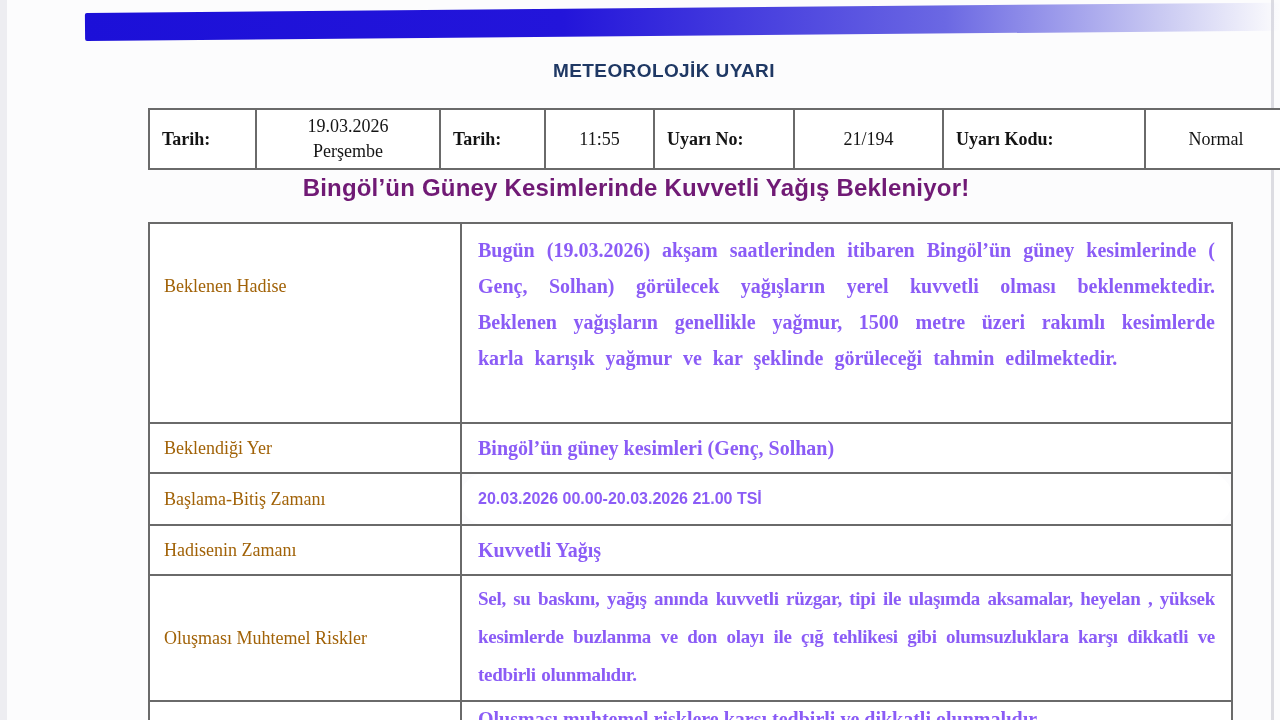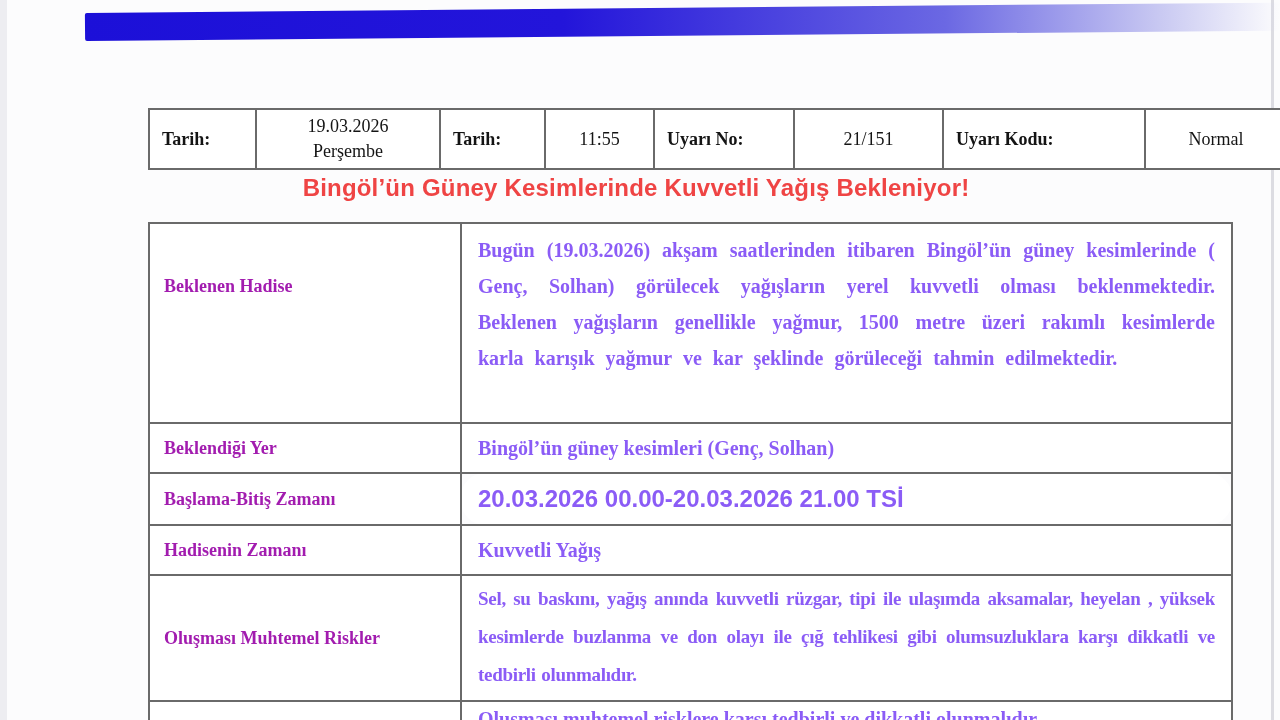--- a/index.html
+++ b/index.html
@@ -28,72 +28,73 @@
     font-size:18px;table-layout:fixed;
   }
   .meta-table td{border:2px solid #6a6a6a;padding:2px 6px;background:#fff;}
   .meta-label{font-weight:bold;text-align:left;padding-left:12px !important;margin-left:20px;}
   .meta-value{text-align:center;}
   .meta-value .two-line{line-height:25px;display:block;}
 
   .headline{
     position:absolute;left:120px;top:174px;width:1032px;text-align:center;
     font-family:"Liberation Sans",sans-serif;font-weight:bold;font-size:24px;
-    color:#ef4444;letter-spacing:.2px;
+    color:#701a75;letter-spacing:.2px;
   }
 
   .warn-table{
     position:absolute;left:148px;top:222px;width:1032px;table-layout:fixed;
   }
   .warn-table td{border:2px solid #6a6a6a;vertical-align:middle;background:#fff;}
   .col-label{width:295px;}
   .col-value{width:737px;}
   .lbl{
-    color:#a21caf;font-weight:bold;font-size:18px;padding-left:14px;
+    color:#a16207;font-weight:normal;font-size:18px;padding-left:14px;
   }
   .val{
     font-weight:bold;font-size:20px;color:#8b5cf6;padding:0 16px;
   }
   .row-hadise{height:198px;}
   .row-hadise td.lbl{vertical-align:top;padding-top:52px;}
   .clip-hadise{height:190px;overflow:hidden;padding-top:8px;
     text-align:justify;line-height:36px;word-spacing:6px;}
   .row-yer{height:50px;margin-top:16px;}
   .row-zaman{height:52px;margin-left:16px;}
-  .val-zaman{font-family:"Liberation Sans",sans-serif;font-size:24px;border-radius:24px;}
+  .val-zaman{font-family:"Liberation Sans",sans-serif;font-size:16px;border-radius:24px;}
   .row-siddet{height:50px;}
   .row-risk{height:125px;}
   .clip-risk{height:120px;overflow:hidden;padding-top:4px;
     text-align:justify;line-height:38px;font-size:19px;letter-spacing:-0.3px;word-spacing:1px;}
   .row-partial{height:90px;}
   .row-partial td{vertical-align:top;}
   .clip-partial{padding-top:6px;}
 </style>
 </head>
 <body>
 
 <div class="page">
   <div class="edge-left"></div>
   <div class="edge-right"></div>
 
   <div class="top-bar"></div>
 
+  <div class="doc-title">METEOROLOJİK UYARI</div>
 
   <table class="meta-table">
     <tbody>
         <tr>
       <td class="meta-label" style="width:87px">Tarih:</td>
       <td class="meta-value" style="width:170px">
         <span class="two-line">19.03.2026</span>
         <span class="two-line">Perşembe</span>
       </td>
       <td class="meta-label" style="width:85px">Tarih:</td>
       <td class="meta-value" style="width:95px">11:55</td>
       <td class="meta-label" style="width:120px">Uyarı No:</td>
-      <td class="meta-value" style="width:135px">21/151</td>
+      <td class="meta-value" style="width:135px">21/194</td>
       <td class="meta-label" style="width:182px">Uyarı Kodu:</td>
       <td class="meta-value" style="width:128px">Normal</td>
     </tr>
   </tbody>
     </table>
 
   <div class="headline">Bingöl’ün Güney Kesimlerinde Kuvvetli  Yağış Bekleniyor!</div>
 
   <table class="warn-table">
     <tbody>

